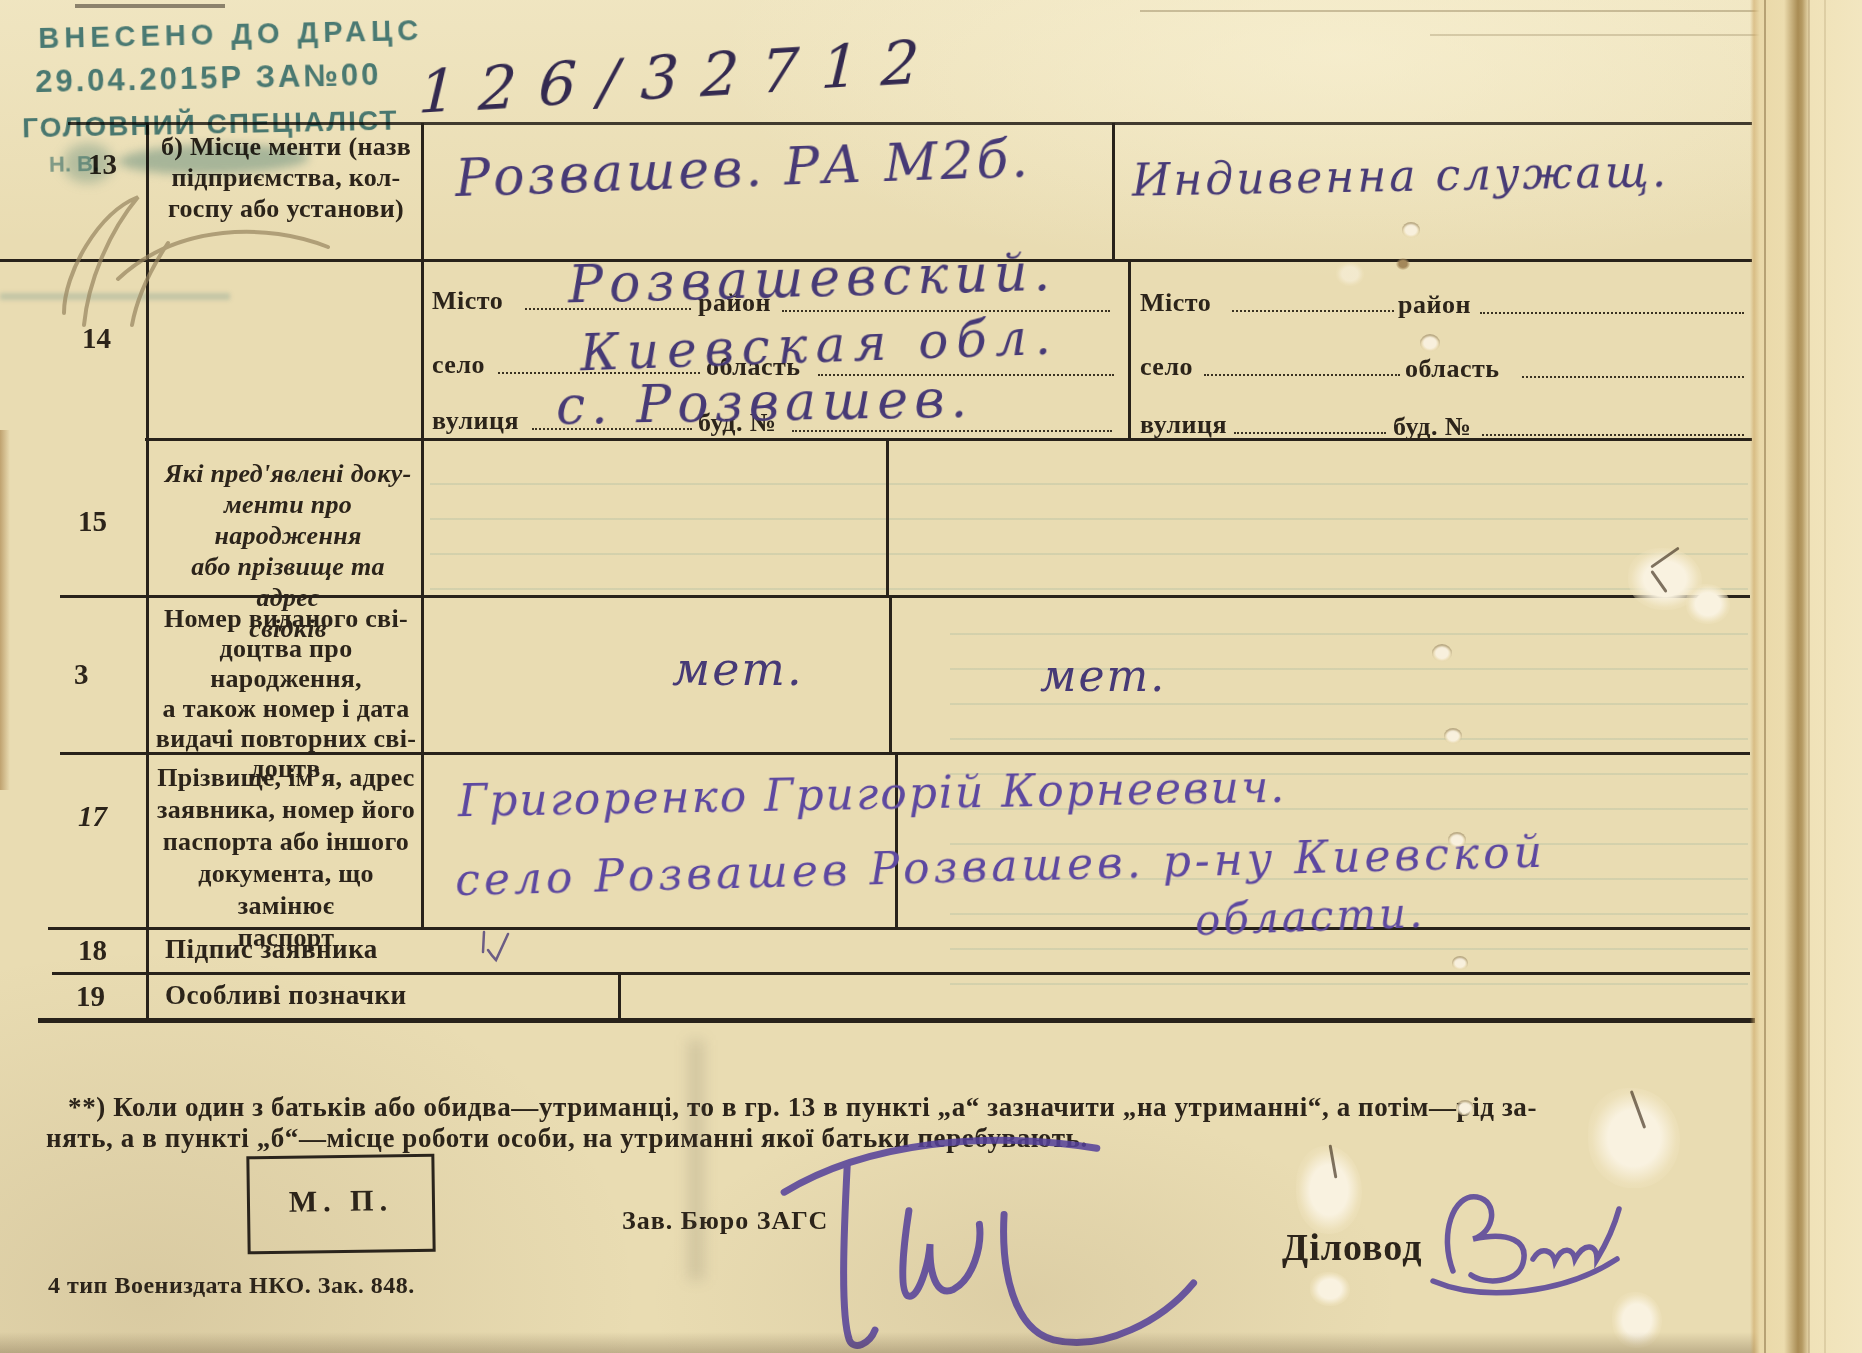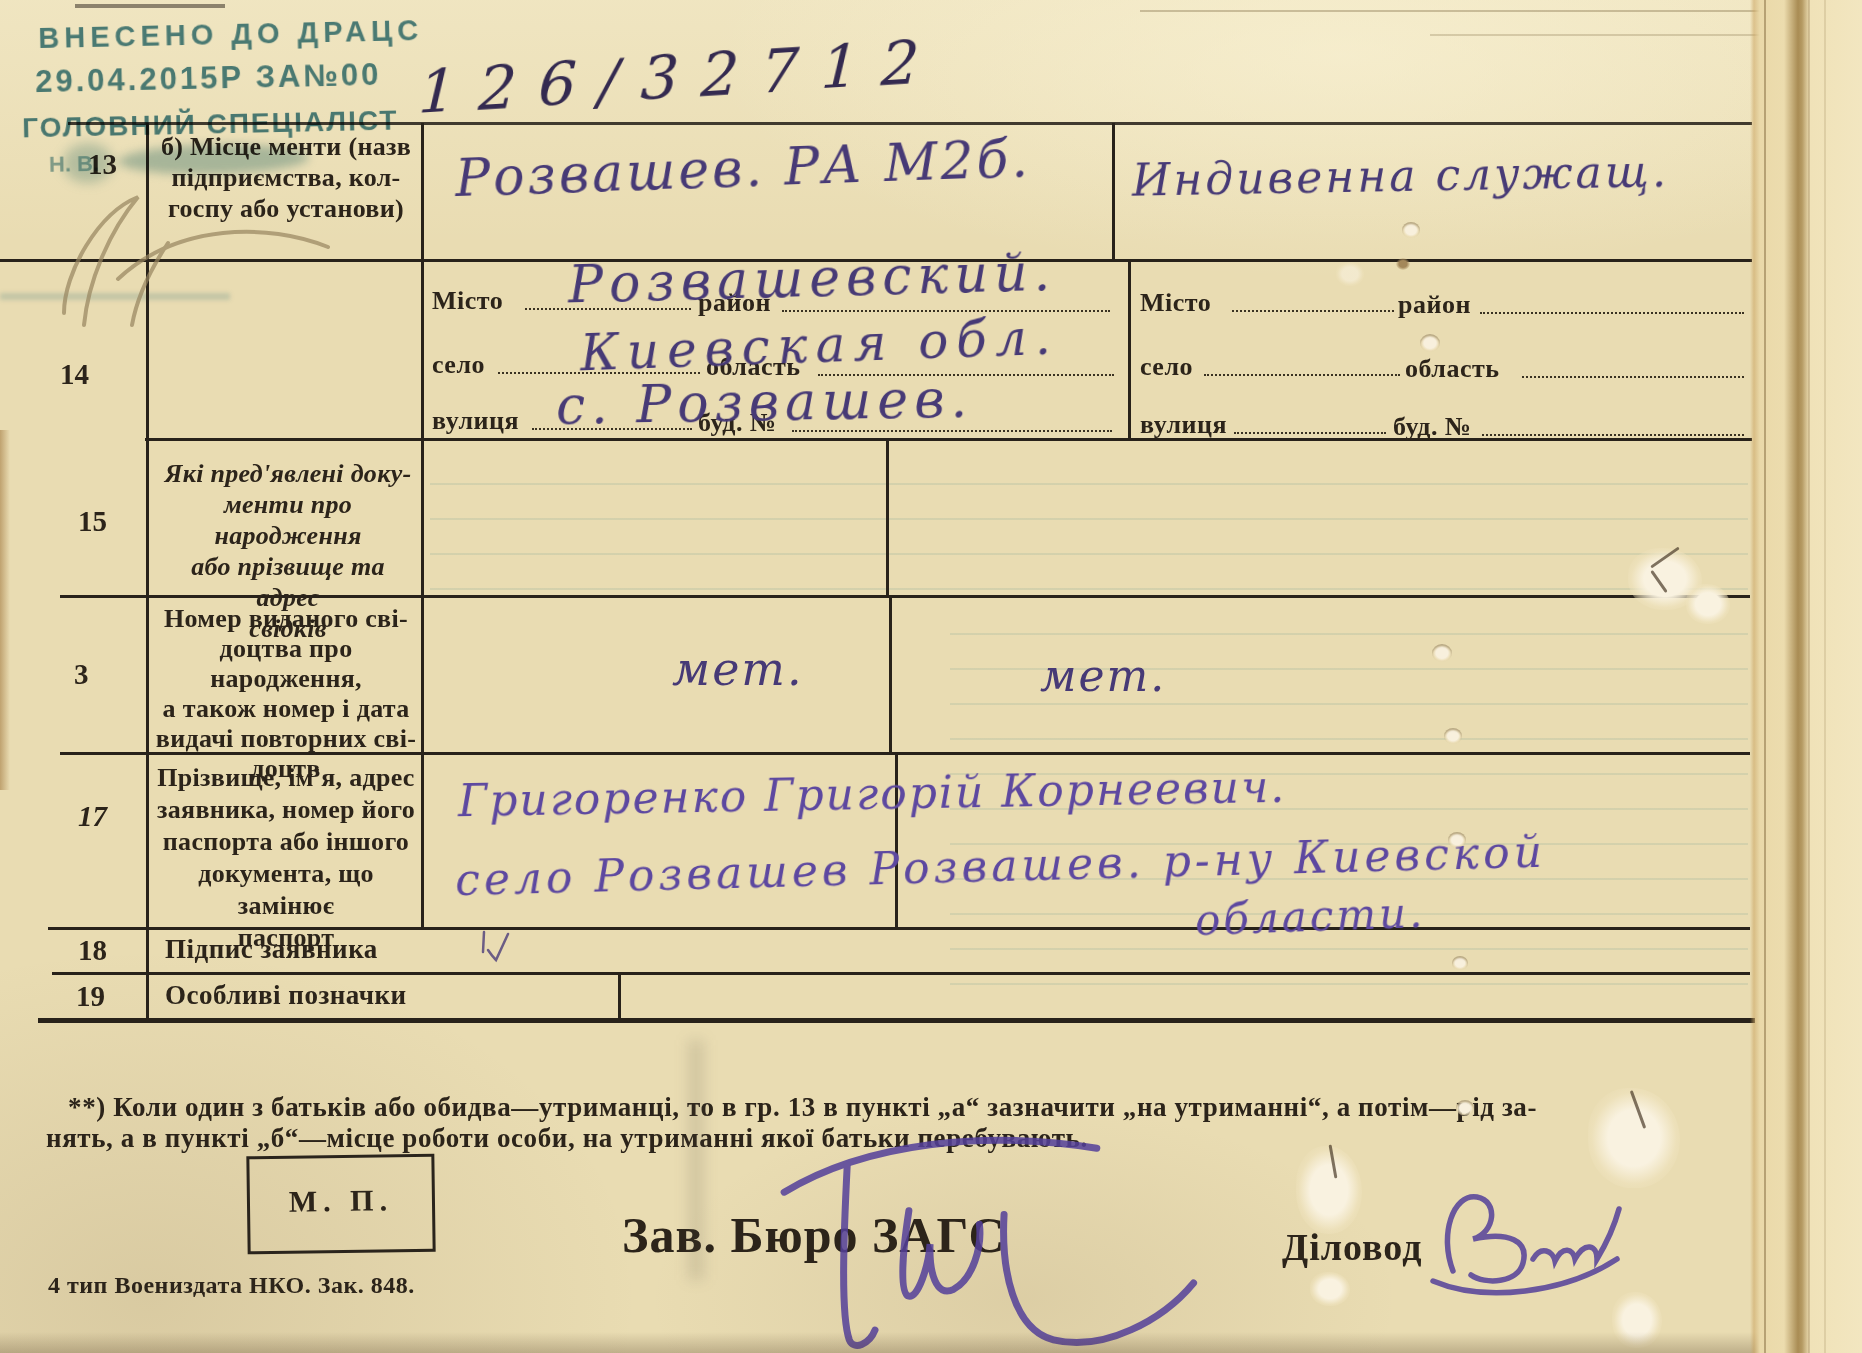--- a/index.html
+++ b/index.html
@@ -78,21 +78,21 @@
     <div class="vline" style="left:895px;top:752px;width:2.5px;height:176px;"></div>
   </div>
 
   <div class="print rownum" style="left:88px;top:148px;">13</div>
   <div class="print rowlabel" style="left:155px;top:131px;width:262px;">б) Місце менти (назв
 підприємства, кол-
 госпу або установи)</div>
   <div class="hw" style="left:455px;top:138px;font-size:52px;letter-spacing:3px;transform:rotate(-2deg);">Розвашев.  РА М2б.</div>
   <div class="hw" style="left:1132px;top:150px;font-size:44px;letter-spacing:3px;transform:rotate(-1deg);">Индивенна служащ.</div>
 
-  <div class="print rownum" style="left:60px;top:322px;margin-top:36px;">14</div>
+  <div class="print rownum" style="left:82px;top:322px;">14</div>
 
   <div class="print fieldlbl" style="left:432px;top:286px;">Місто</div>
   <div class="dot" style="left:525px;top:306px;width:166px;"></div>
   <div class="print fieldlbl" style="left:698px;top:288px;">район</div>
   <div class="dot" style="left:782px;top:308px;width:328px;"></div>
   <div class="print fieldlbl" style="left:432px;top:350px;">село</div>
   <div class="dot" style="left:498px;top:370px;width:202px;"></div>
   <div class="print fieldlbl" style="left:706px;top:352px;">область</div>
   <div class="dot" style="left:818px;top:372px;width:296px;"></div>
   <div class="print fieldlbl" style="left:432px;top:406px;">вулиця</div>
@@ -169,21 +169,21 @@
       <path d="M140,60 C120,90 108,120 104,142"></path>
     </g>
   </svg>
 
   <div class="print footnote" style="left:46px;top:1092px;width:1705px;">&nbsp;&nbsp;&nbsp;**) Коли один з батьків або обидва—утриманці, то в гр. 13 в пункті „а“ зазначити „на утриманні“, а потім—рід за-
 нять, а в пункті „б“—місце роботи особи, на утриманні якої батьки перебувають.</div>
 
   <div class="abs" style="left:247px;top:1155px;width:182px;height:92px;border:3.5px solid #2a241c;transform:rotate(-.8deg);z-index:8;">
     <div class="print" style="position:static;font-size:30px;letter-spacing:6px;text-align:center;margin-top:26px;font-family:'Liberation Serif',serif;">М.  П.</div>
   </div>
-  <div class="print" style="left:622px;top:1206px;font-size:50px;letter-spacing:1px;">Зав. Бюро ЗАГС</div>
+  <div class="print" style="left:622px;top:1206px;font-size:26px;letter-spacing:1px;">Зав. Бюро ЗАГС</div>
   <div class="print" style="left:1282px;top:1225px;font-size:38px;letter-spacing:1px;">Діловод</div>
   <div class="print" style="left:48px;top:1272px;font-size:24px;letter-spacing:.5px;">4 тип  Воениздата  НКО.  Зак. 848.</div>
 
   <svg style="left:780px;top:1130px;z-index:12;transform:rotate(-2deg);" width="420" height="223" viewBox="0 0 420 223">
     <g stroke="#54409a" stroke-width="7" fill="none" opacity=".85" stroke-linecap="round">
       <path d="M6,55 C90,8 210,0 320,22"></path>
       <path d="M70,30 C64,100 58,180 66,205 C70,216 86,210 92,196"></path>
       <path d="M130,78 C122,120 118,158 126,163 C136,168 148,132 150,112 C148,140 154,166 172,158 C192,148 202,116 200,94"></path>
       <path d="M225,85 C220,140 230,200 270,212 C320,226 380,196 412,160"></path>
     </g>

